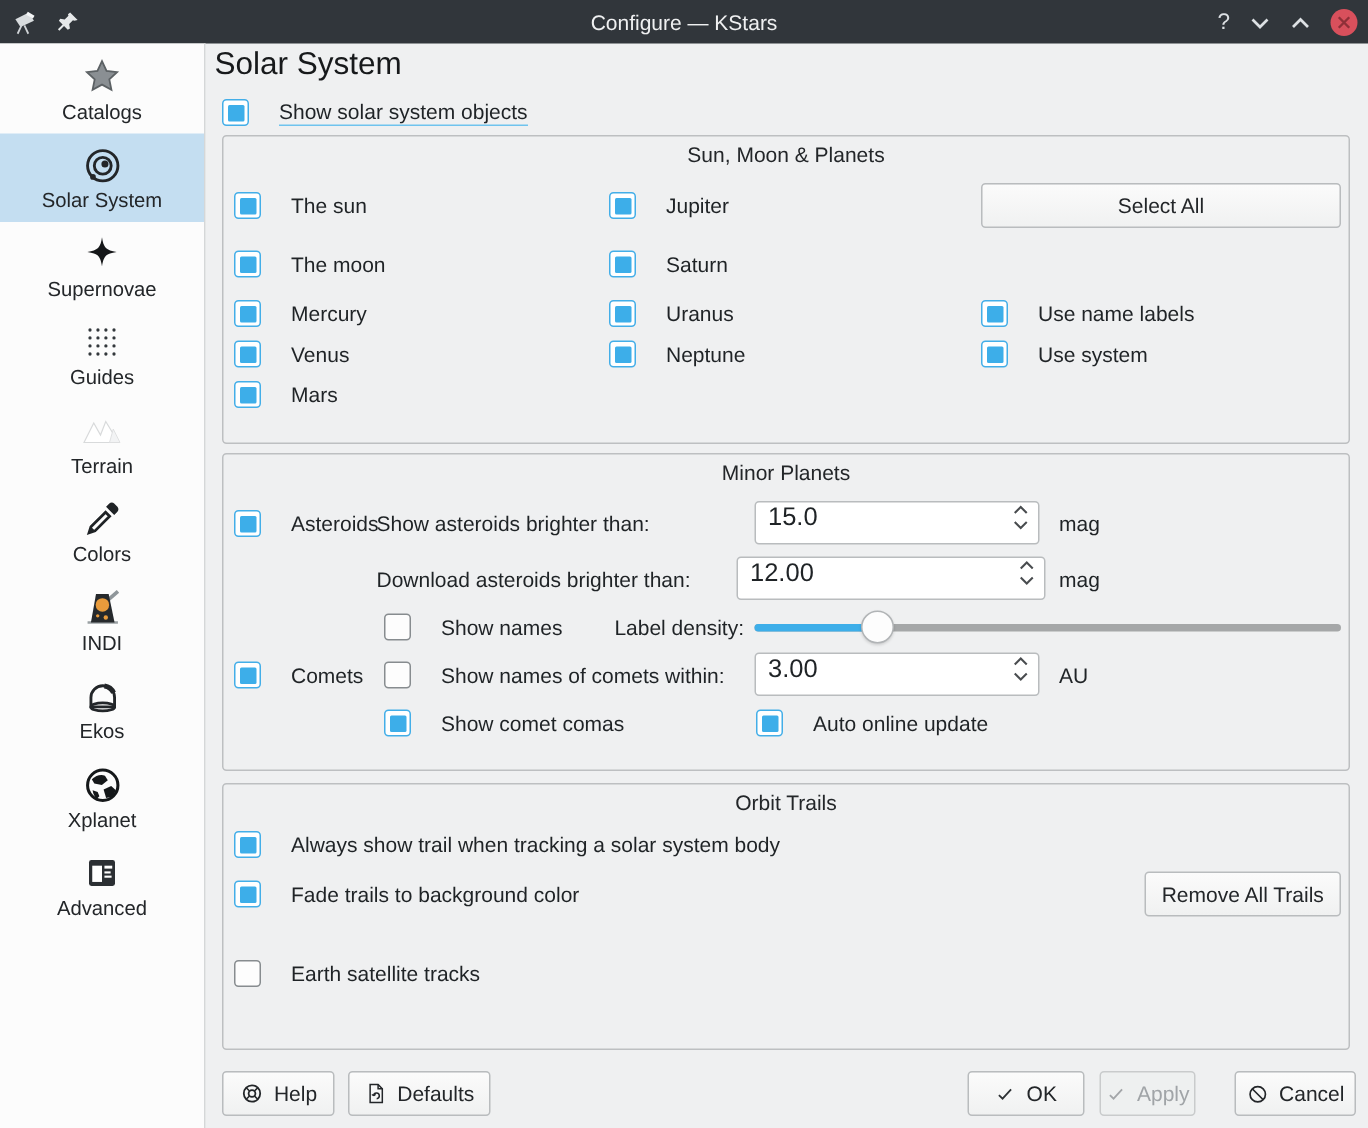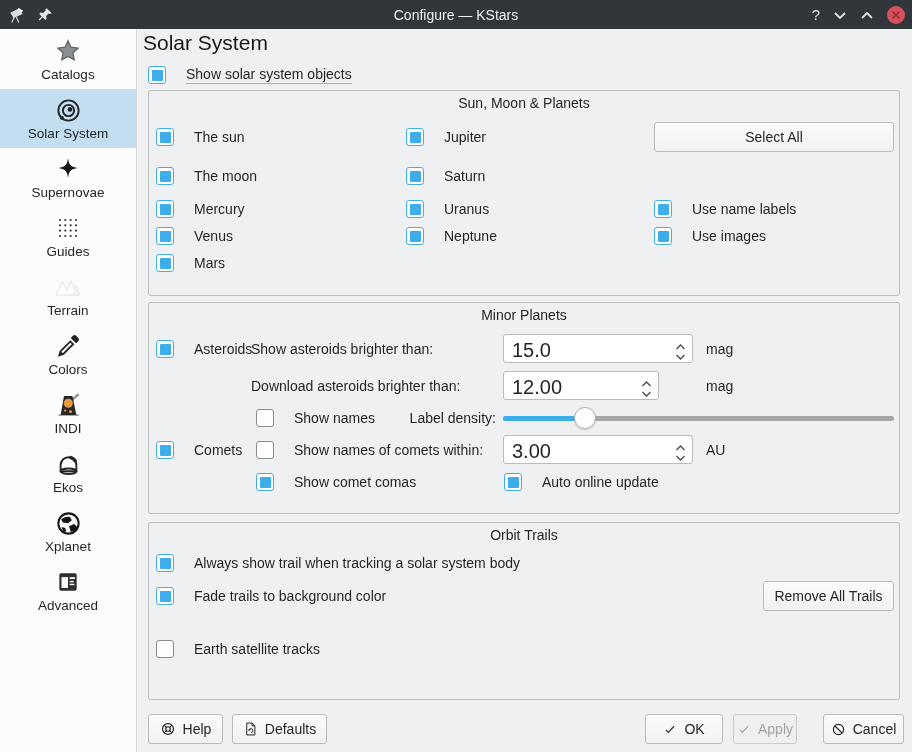--- a/index.html
+++ b/index.html
@@ -34,21 +34,21 @@
   .cb { width:18px; height:18px; border-radius:3px; position:relative; flex:none; background:#fff; }
   .cb.on { border:1.5px solid #43aee8; }
   .cb.on::after { content:""; position:absolute; inset:2.5px; background:#3daee9; border-radius:1px; }
   .cb.off { border:1.5px solid #878c8f; background:#fdfdfd; }
   .underline { border-bottom:1px solid #6fc3ee; padding-bottom:1px; }
   .btn { position:absolute; display:flex; align-items:center; justify-content:center; gap:7px;
     background:linear-gradient(#fbfbfb,#f0f1f1); border:1px solid #b9bcbe; border-radius:3px;
     font-size:14px; color:#232629; }
   .btn.disabled { color:#a0a4a7; background:#eef0f0; border-color:#c9cbcc; }
   .spin { position:absolute; height:29px; background:#fff; border:1px solid #b9bcbe; border-radius:3px;
-    display:flex; align-items:flex-end; padding:0 6px 0 8px; font-size:20px; }
+    display:flex; align-items:flex-start; padding:0 6px 0 8px; font-size:17px; }
   .spin .val { flex:1; }
   .label { position:absolute; font-size:14px; white-space:nowrap; display:flex; align-items:center; height:26px; }
   .label.right { justify-content:flex-end; }
   .slider { position:absolute; height:22px; }
   .track { position:absolute; top:9px; left:0; right:0; height:5px; border-radius:2.5px; background:#a5a7a8; }
   .fill  { position:absolute; top:9px; left:0; height:5px; border-radius:2.5px; background:#3daee9; }
   .knob  { position:absolute; top:0; width:22px; height:22px; border-radius:50%;
     background:#fdfdfd; border:1px solid #b1b4b6; box-shadow:0 1px 2px rgba(0,0,0,.15); }
 </style>
 </head>
@@ -272,21 +272,21 @@
       <div class="row" style="left:7px;top:132px">
         <span class="cb on"></span>
         <span>Venus</span>
       </div>
       <div class="row" style="left:257px;top:132px">
         <span class="cb on"></span>
         <span>Neptune</span>
       </div>
       <div class="row" style="left:505px;top:132px">
         <span class="cb on"></span>
-        <span>Use images</span>
+        <span>Use system</span>
       </div>
 
       <div class="row" style="left:7px;top:159px">
         <span class="cb on"></span>
         <span>Mars</span>
       </div>
     </div>
 
     <div class="groupbox" style="top:273px;height:212px">
       <div class="g-title">Minor Planets</div>
@@ -299,21 +299,21 @@
       <div class="spin" style="left:354px;top:31px;width:190px">
         <span class="val">15.0</span>
         <svg width="11" height="20" viewBox="0 0 11 20">
             <path d="M1.5 7L5.5 3l4 4" fill="none" stroke="#4a4d50" stroke-width="1.4"></path>
             <path d="M1.5 13l4 4 4-4" fill="none" stroke="#4a4d50" stroke-width="1.4"></path>
           </svg>
       </div>
       <div class="label" style="left:557px;top:33px">mag</div>
 
       <div class="label" style="left:102px;top:70px">Download asteroids brighter than:</div>
-      <div class="spin" style="left:354px;top:68px;width:156px">
+      <div class="spin" style="left:342px;top:68px;width:206px">
         <span class="val">12.00</span>
         <svg width="11" height="20" viewBox="0 0 11 20">
             <path d="M1.5 7L5.5 3l4 4" fill="none" stroke="#4a4d50" stroke-width="1.4"></path>
             <path d="M1.5 13l4 4 4-4" fill="none" stroke="#4a4d50" stroke-width="1.4"></path>
           </svg>
       </div>
       <div class="label" style="left:557px;top:70px">mag</div>
 
       <div class="row" style="left:107px;top:102px">
         <span class="cb off"></span>

